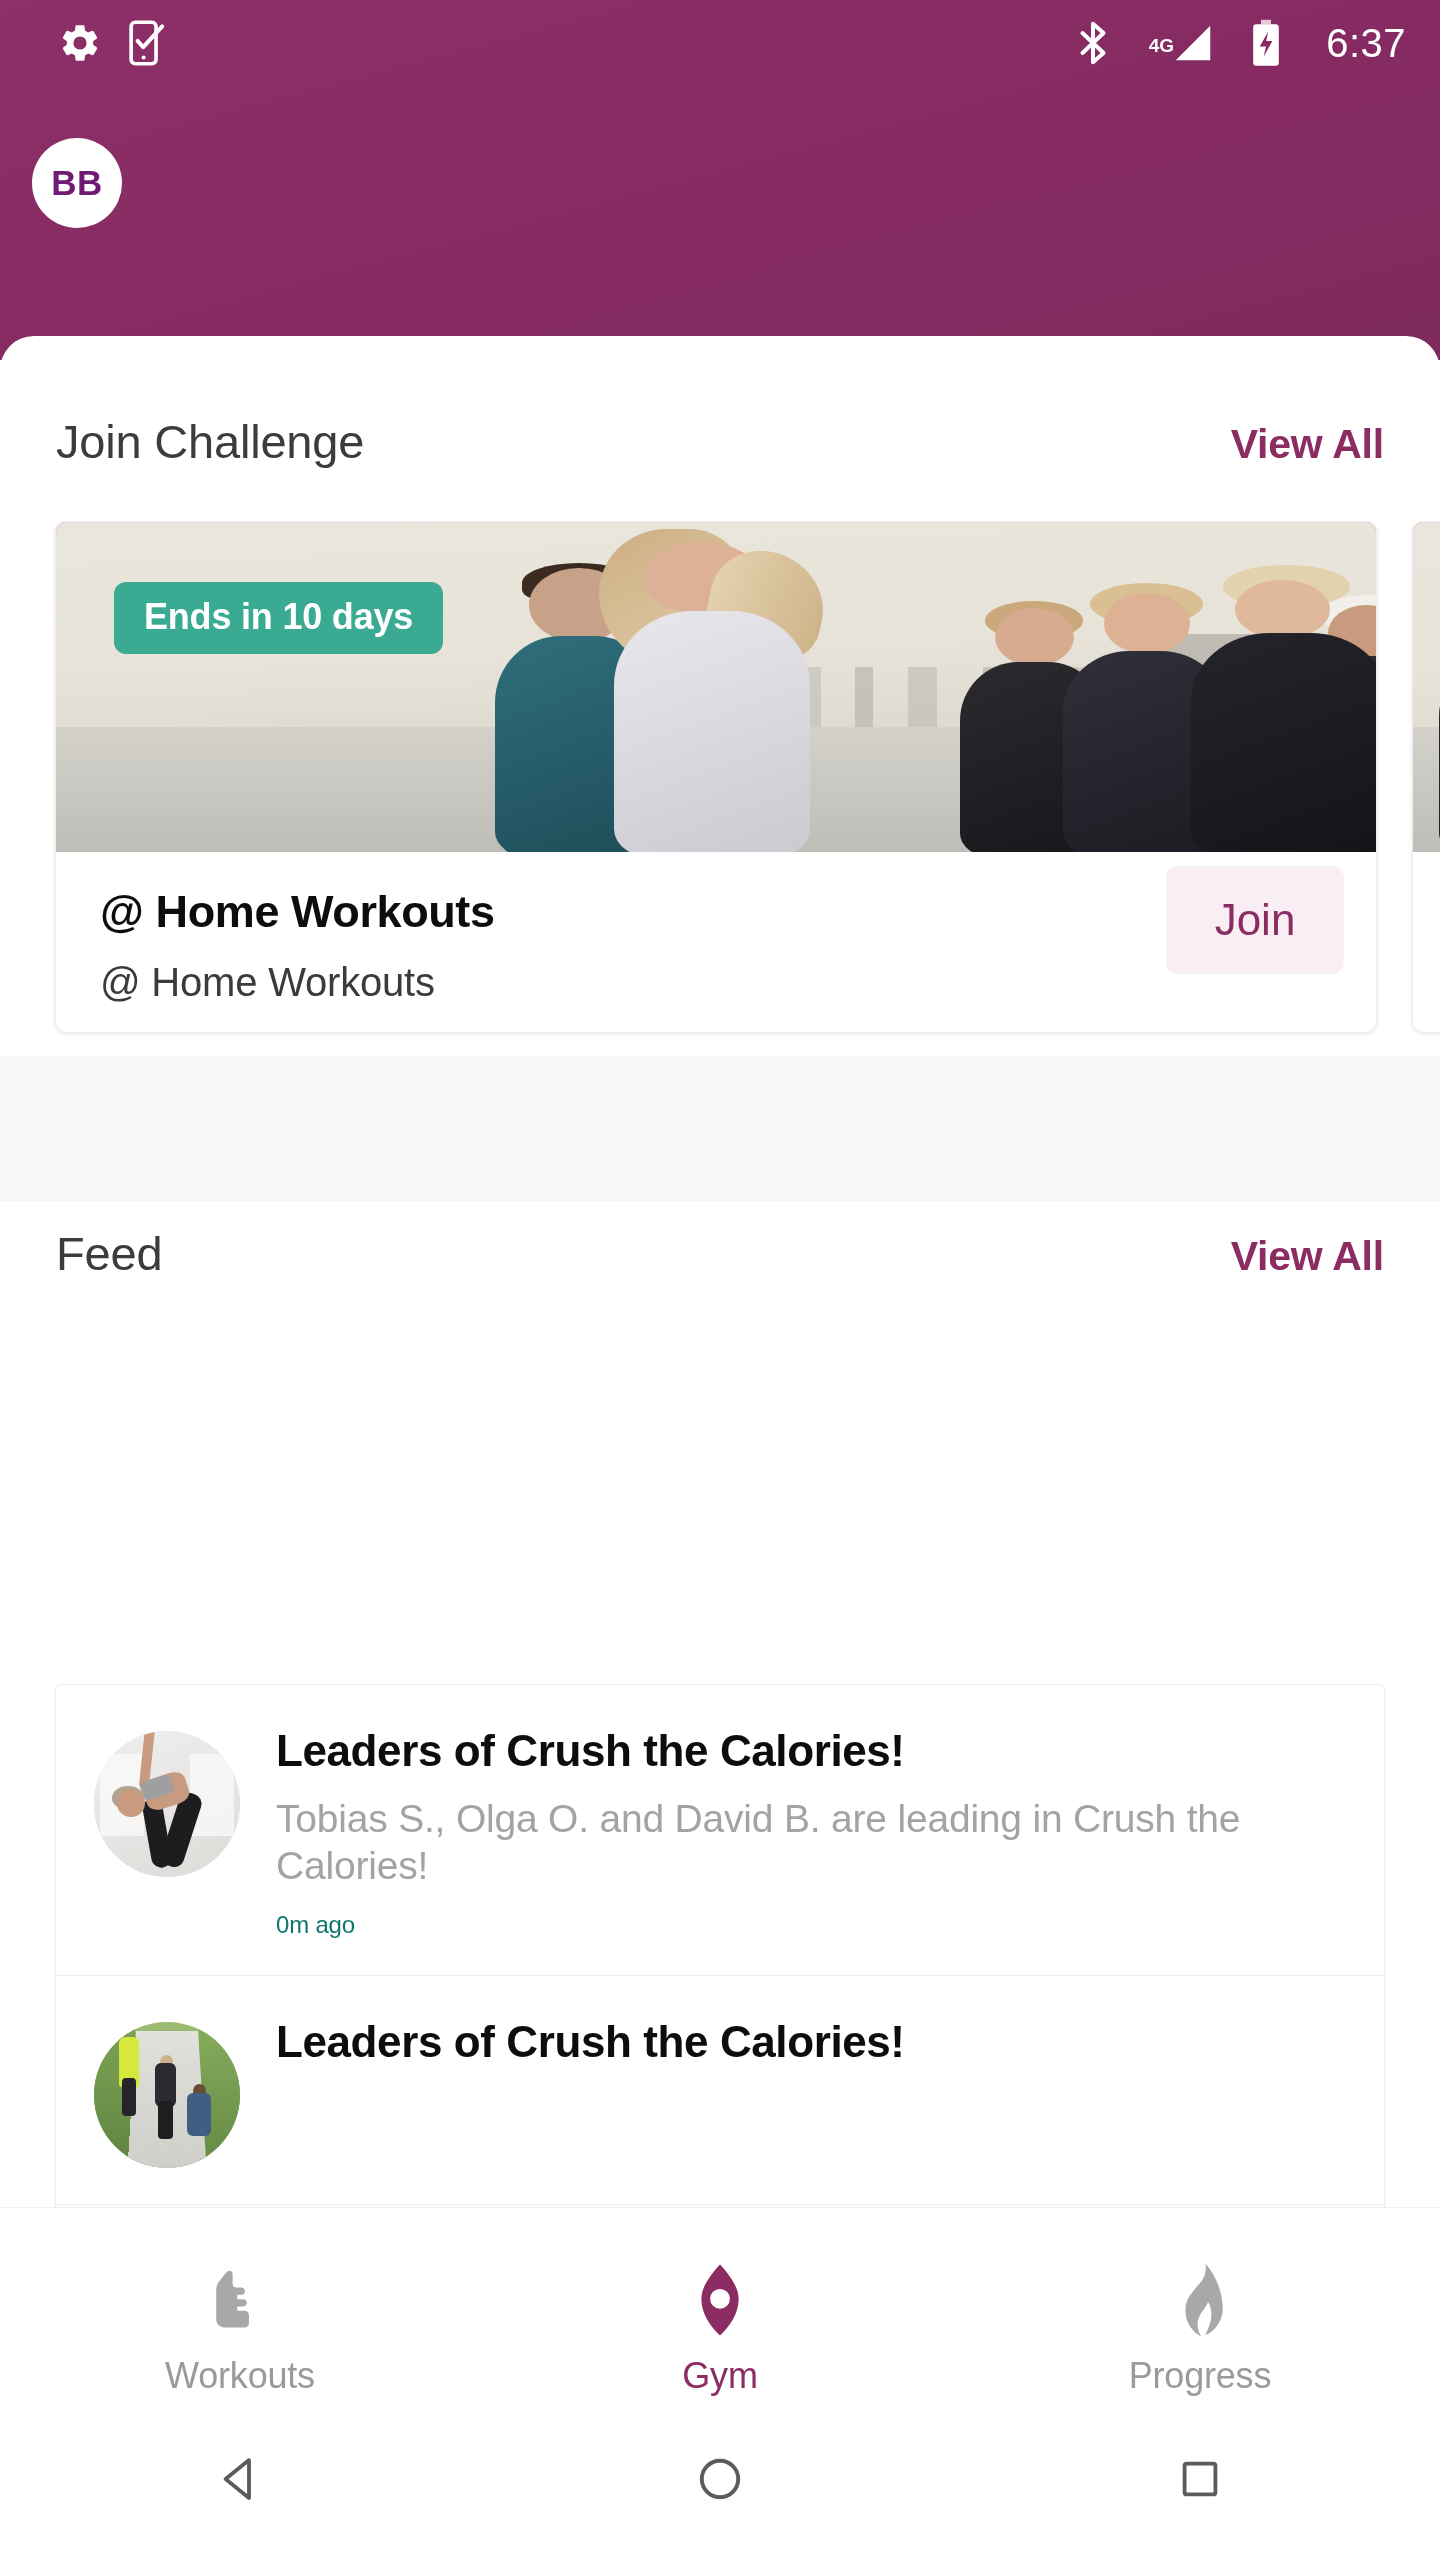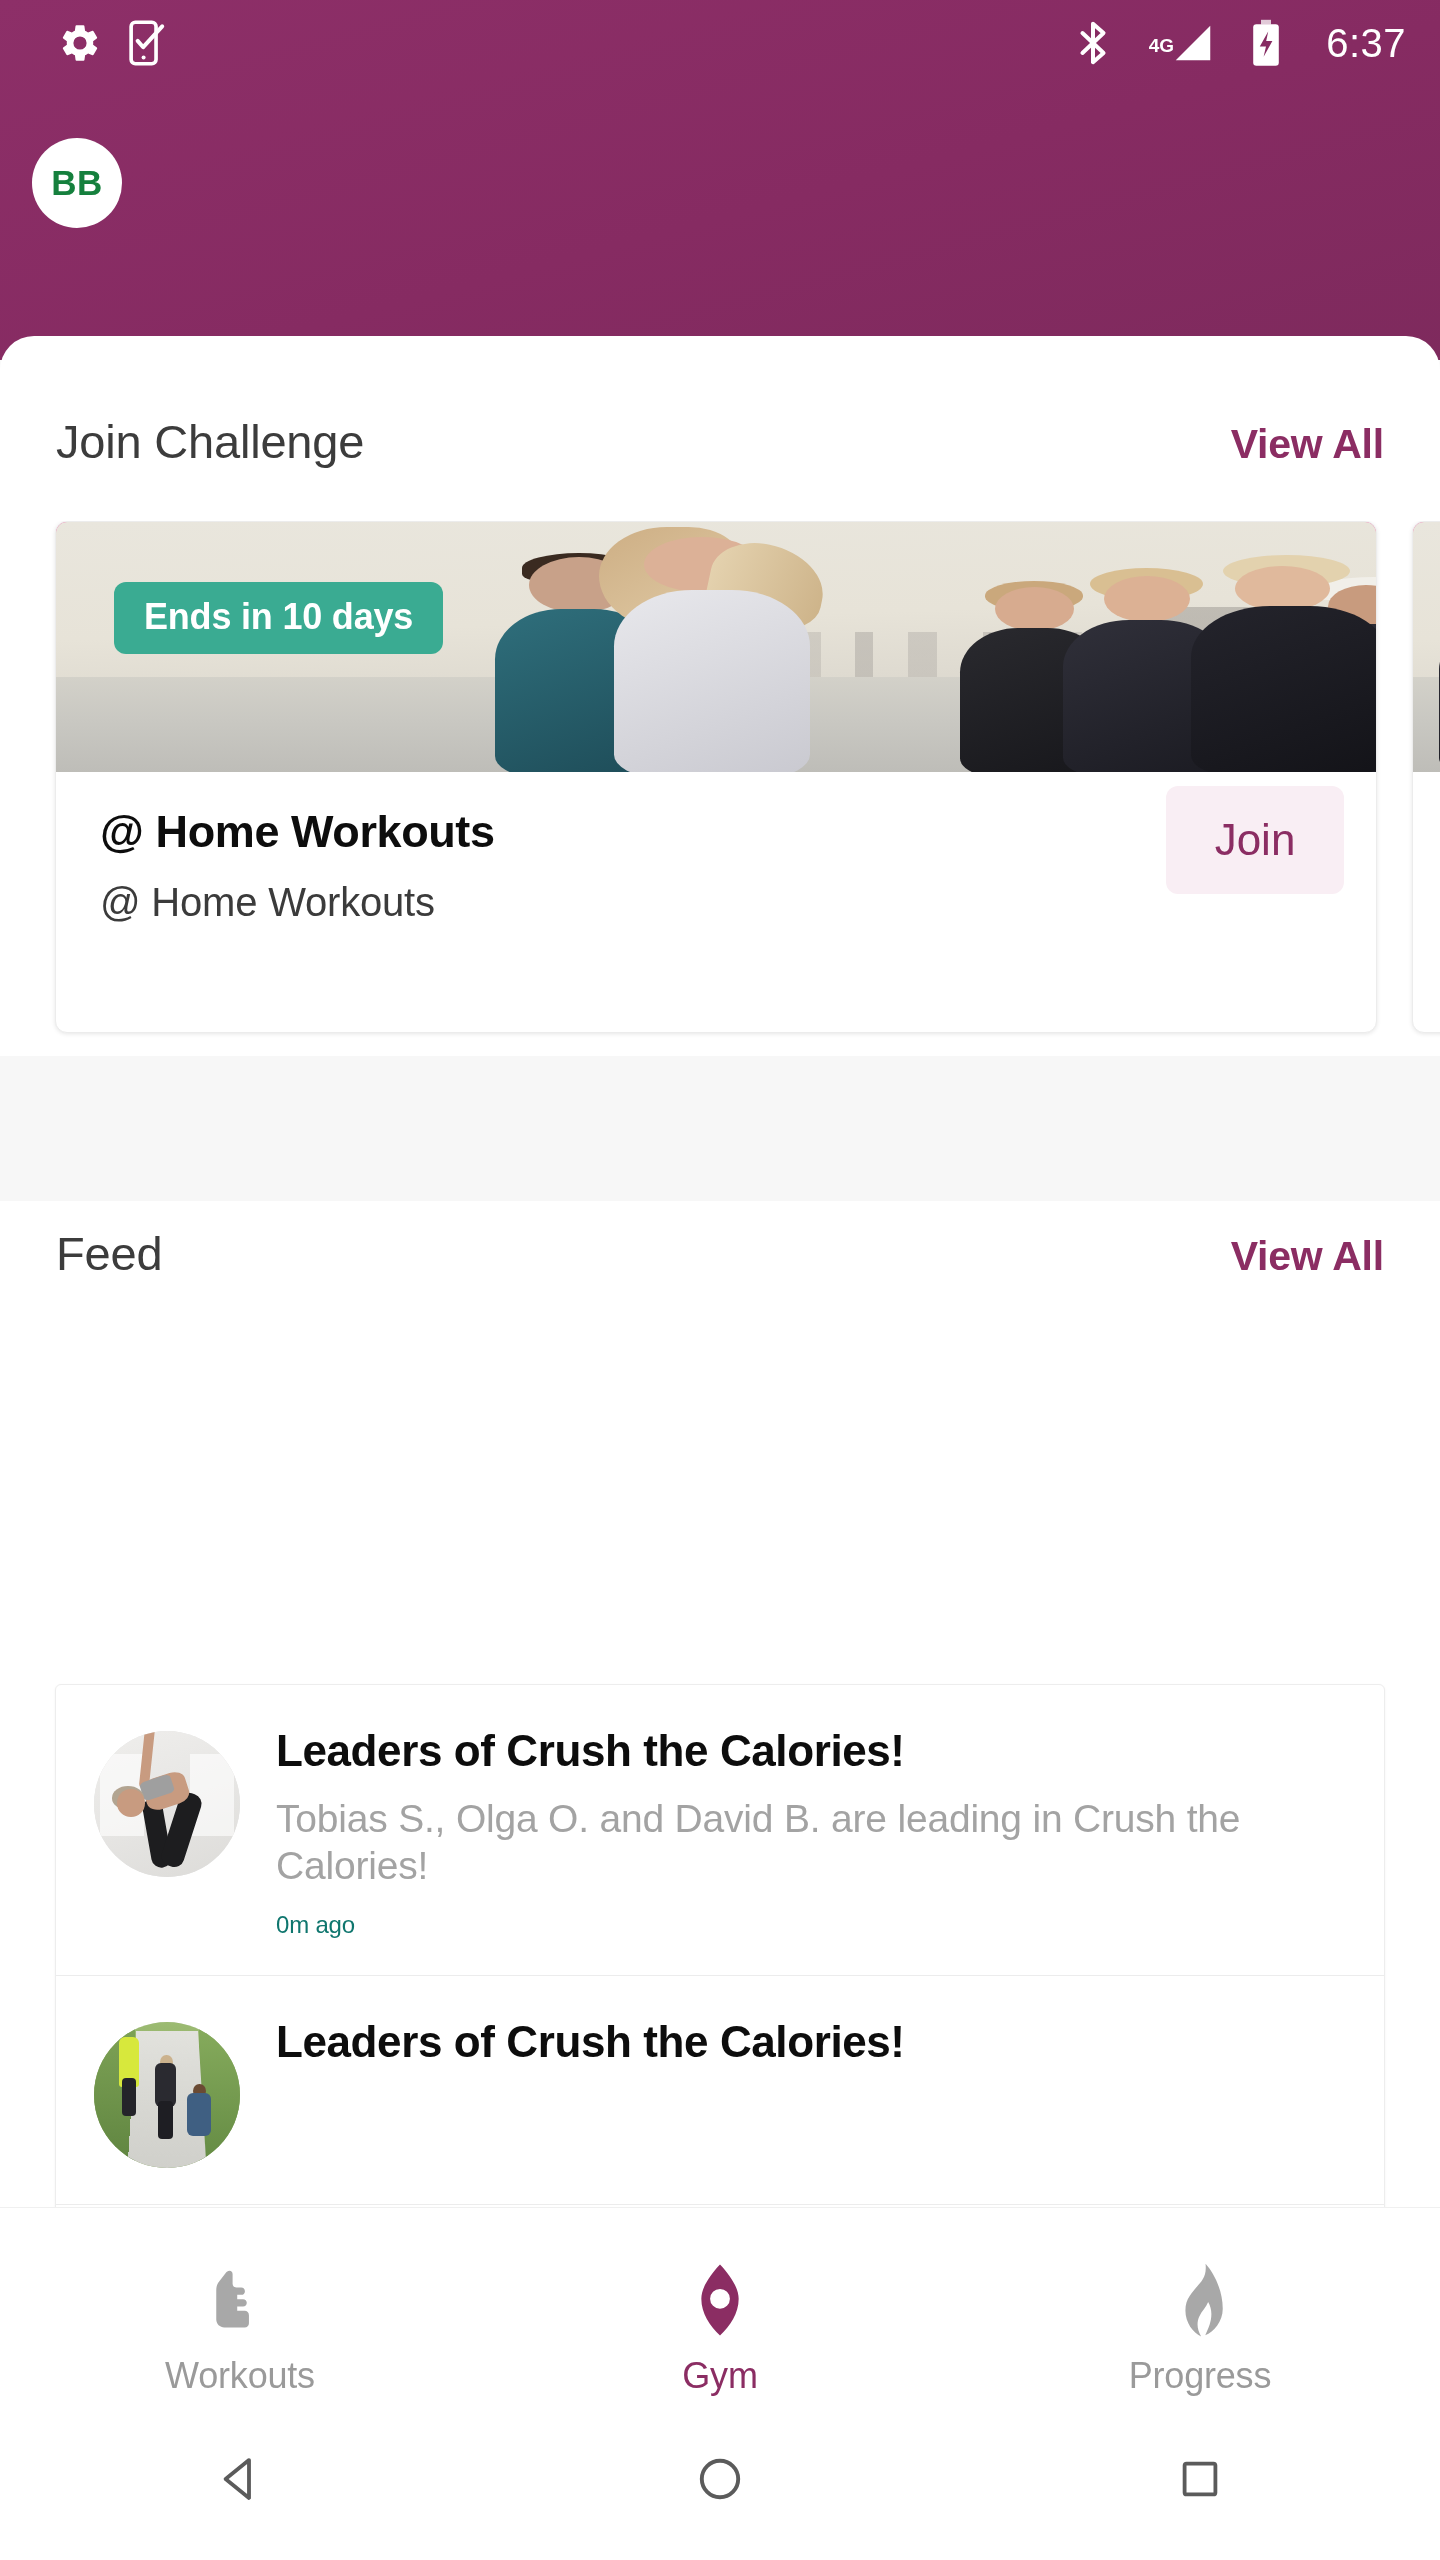--- a/index.html
+++ b/index.html
@@ -68,21 +68,21 @@
     position: absolute;
     top: 138px;
     left: 32px;
     width: 90px;
     height: 90px;
     border-radius: 50%;
     background: #ffffff;
     display: flex;
     align-items: center;
     justify-content: center;
-    color: #15803d;
+    color: #701a75;
     font-size: 35px;
     font-weight: 700;
     letter-spacing: 0.5px;
   }
 
   
   .sheet {
     position: absolute;
     top: 336px; left: 0;
     width: 1440px;
@@ -134,21 +134,21 @@
     border: 1px solid #ececec;
     box-shadow: 0 1px 4px rgba(0,0,0,.10);
     overflow: hidden;
   }
   .chal-card.c1 { left: 55px; }
   .chal-card.c2 { left: 1412px; }
 
   .chal-photo {
     position: relative;
     width: 100%;
-    height: 250px;
+    height: 330px;
     overflow: hidden;
     background: #ec4899;
   }
 
   
   .ph-sky {
     position:absolute; inset:0;
     background:
       linear-gradient(178deg, #e9e6dd 0%, #e7e3d8 40%, #dedad0 62%, #d9d6cd 73%, #cfcdc6 100%);
   }

